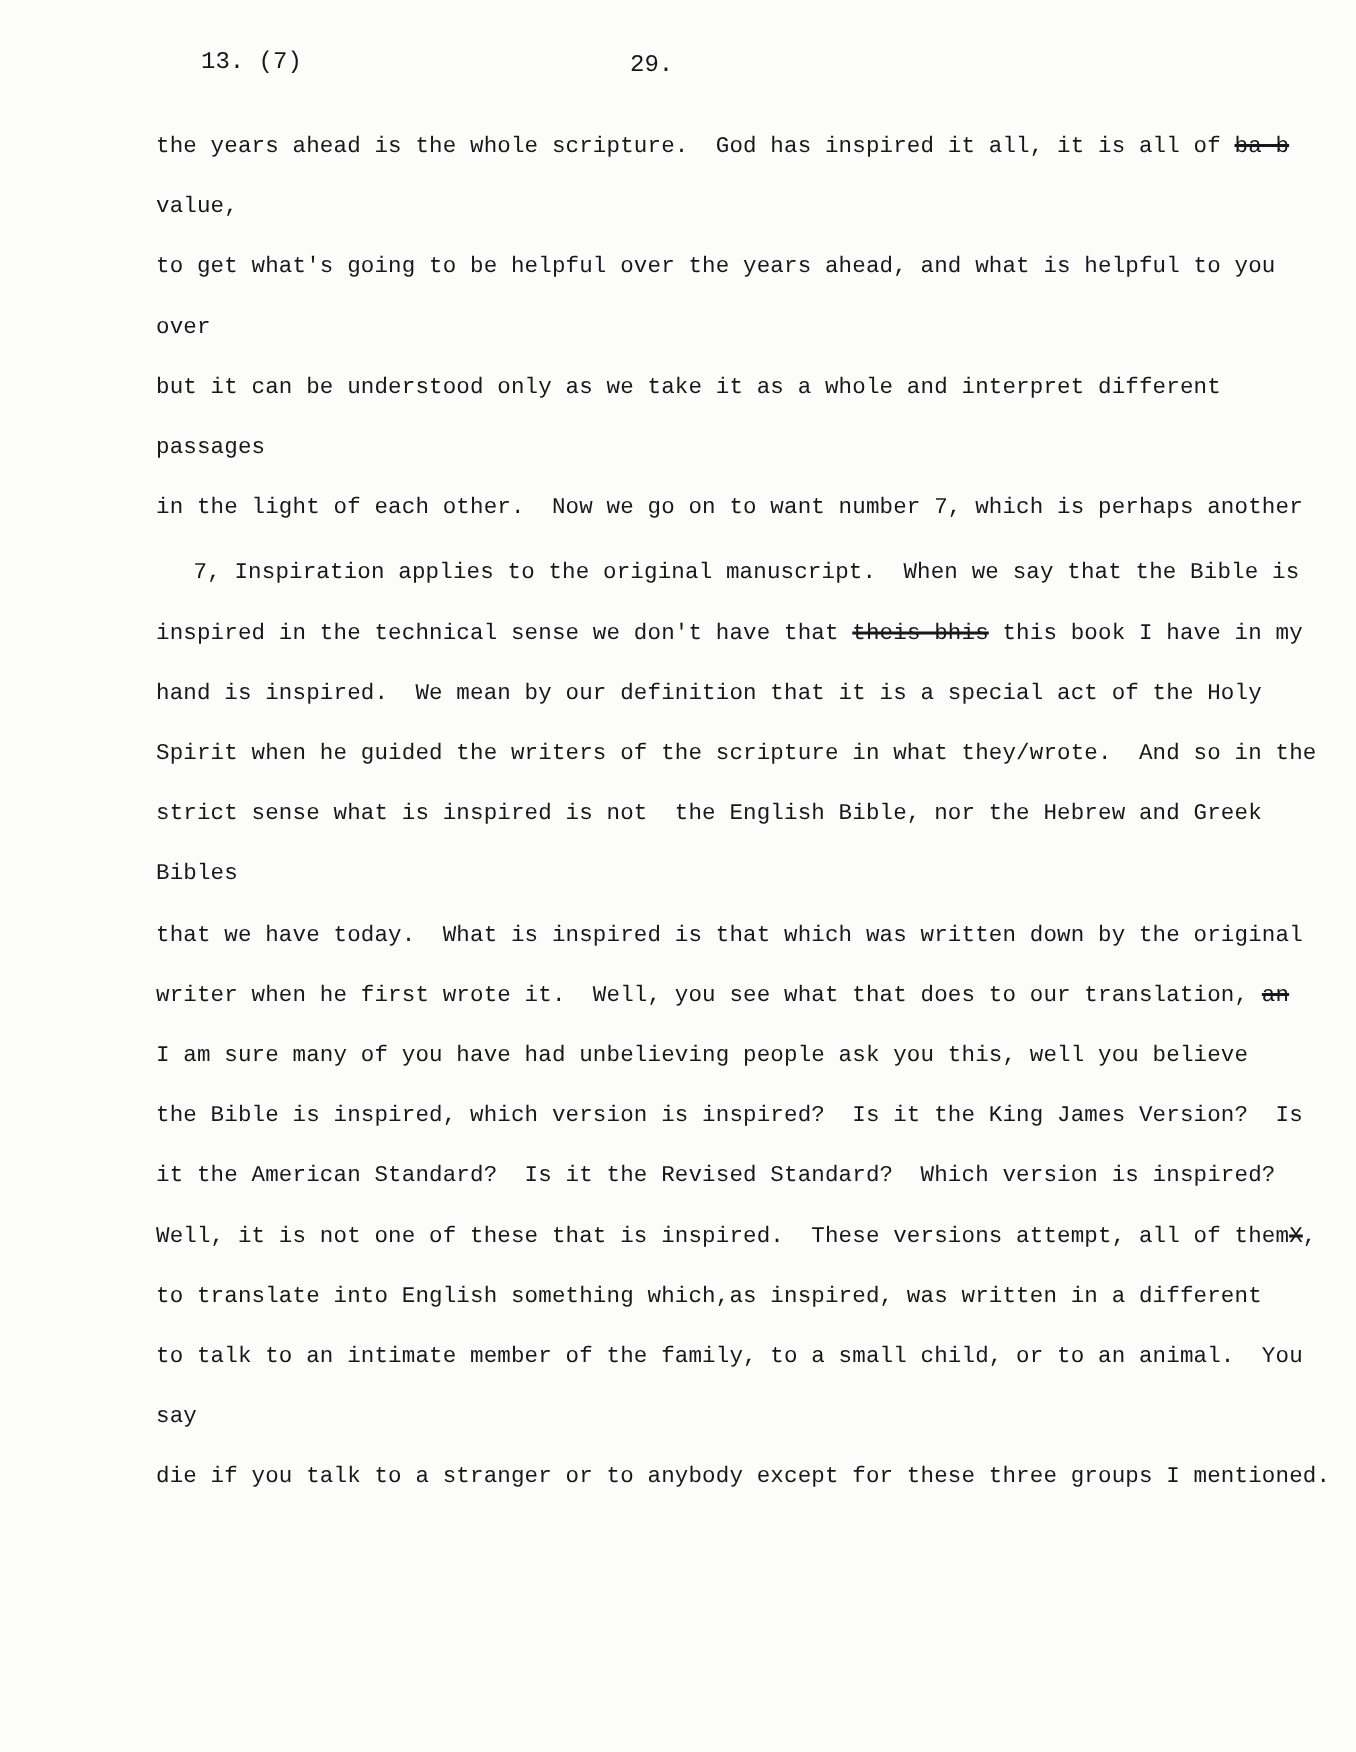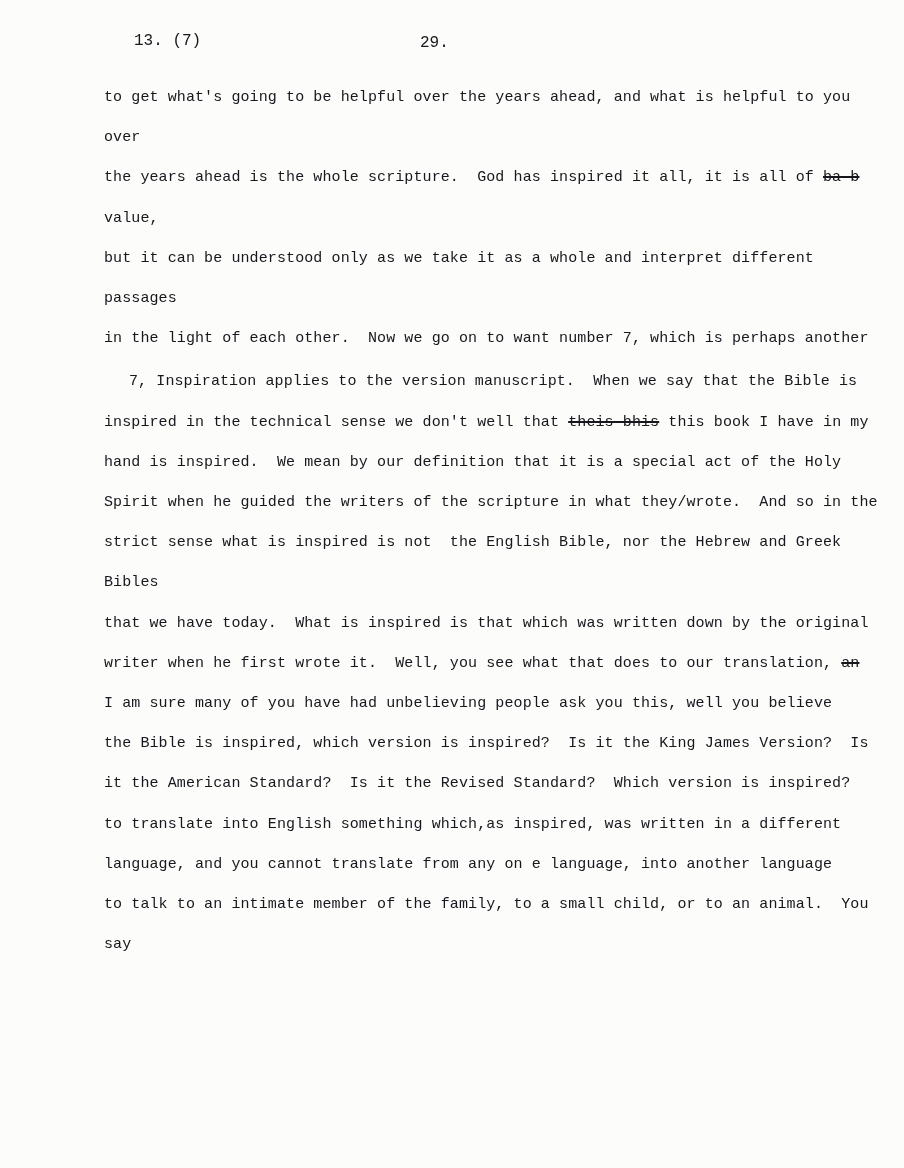--- a/index.html
+++ b/index.html
@@ -66,35 +66,36 @@
 </head>
 <body>
 
 <div class="page">
   <div class="header">
     <span class="header-left">13. (7)</span>
     <span class="header-page">29.</span>
   </div>
   <div class="doc-body">
       <div class="paragraph">
+        <div class="text-line"><span class="seg">the years ahead is the whole scripture.  God has inspired it all, it is all of </span><span class="strike">ba b</span><span class="seg"> value,</span></div>
         <div class="text-line"><span class="seg">to get what's going to be helpful over the years ahead, and what is helpful to you over</span></div>
-        <div class="text-line"><span class="seg">the years ahead is the whole scripture.  God has inspired it all, it is all of </span><span class="strike">ba b</span><span class="seg"> value,</span></div>
         <div class="text-line"><span class="seg">but it can be understood only as we take it as a whole and interpret different passages</span></div>
         <div class="text-line"><span class="seg">in the light of each other.  Now we go on to want number 7, which is perhaps another</span></div>
       </div>
       <div class="paragraph">
-        <div class="text-line indented"><span class="seg">7, Inspiration applies to the version manuscript.  When we say that the Bible is</span></div>
-        <div class="text-line"><span class="seg">inspired in the technical sense we don't well that </span><span class="strike">theis bhis</span><span class="seg"> this book I have in my</span></div>
+        <div class="text-line indented"><span class="seg">7, Inspiration applies to the original manuscript.  When we say that the Bible is</span></div>
+        <div class="text-line"><span class="seg">inspired in the technical sense we don't have that </span><span class="strike">theis bhis</span><span class="seg"> this book I have in my</span></div>
         <div class="text-line"><span class="seg">hand is inspired.  We mean by our definition that it is a special act of the Holy</span></div>
         <div class="text-line"><span class="seg">Spirit when he guided the writers of the scripture in what they/wrote.  And so in the</span></div>
         <div class="text-line"><span class="seg">strict sense what is inspired is not  the English Bible, nor the Hebrew and Greek Bibles</span></div>
         <div class="text-line"><span class="seg">that we have today.  What is inspired is that which was written down by the original</span></div>
         <div class="text-line"><span class="seg">writer when he first wrote it.  Well, you see what that does to our translation, </span><span class="strike">an</span></div>
         <div class="text-line"><span class="seg">I am sure many of you have had unbelieving people ask you this, well you believe</span></div>
         <div class="text-line"><span class="seg">the Bible is inspired, which version is inspired?  Is it the King James Version?  Is</span></div>
         <div class="text-line"><span class="seg">it the American Standard?  Is it the Revised Standard?  Which version is inspired?</span></div>
+        <div class="text-line"><span class="seg">Well, it is not one of these that is inspired.  These versions attempt, all of them</span><span class="strike">X</span><span class="seg">,</span></div>
         <div class="text-line"><span class="seg">to translate into English something which,as inspired, was written in a different</span></div>
-        <div class="text-line"><span class="seg">language, and you cannot translate from any on e language, into another language</span></div>
         <div class="text-line"><span class="seg">to talk to an intimate member of the family, to a small child, or to an animal.  You say</span></div>
+        <div class="text-line"><span class="seg">die if you talk to a stranger or to anybody except for these three groups I mentioned.</span></div>
         <div class="text-line"></div>
       </div>
     </div>
 </div>
 
 </body></html>

